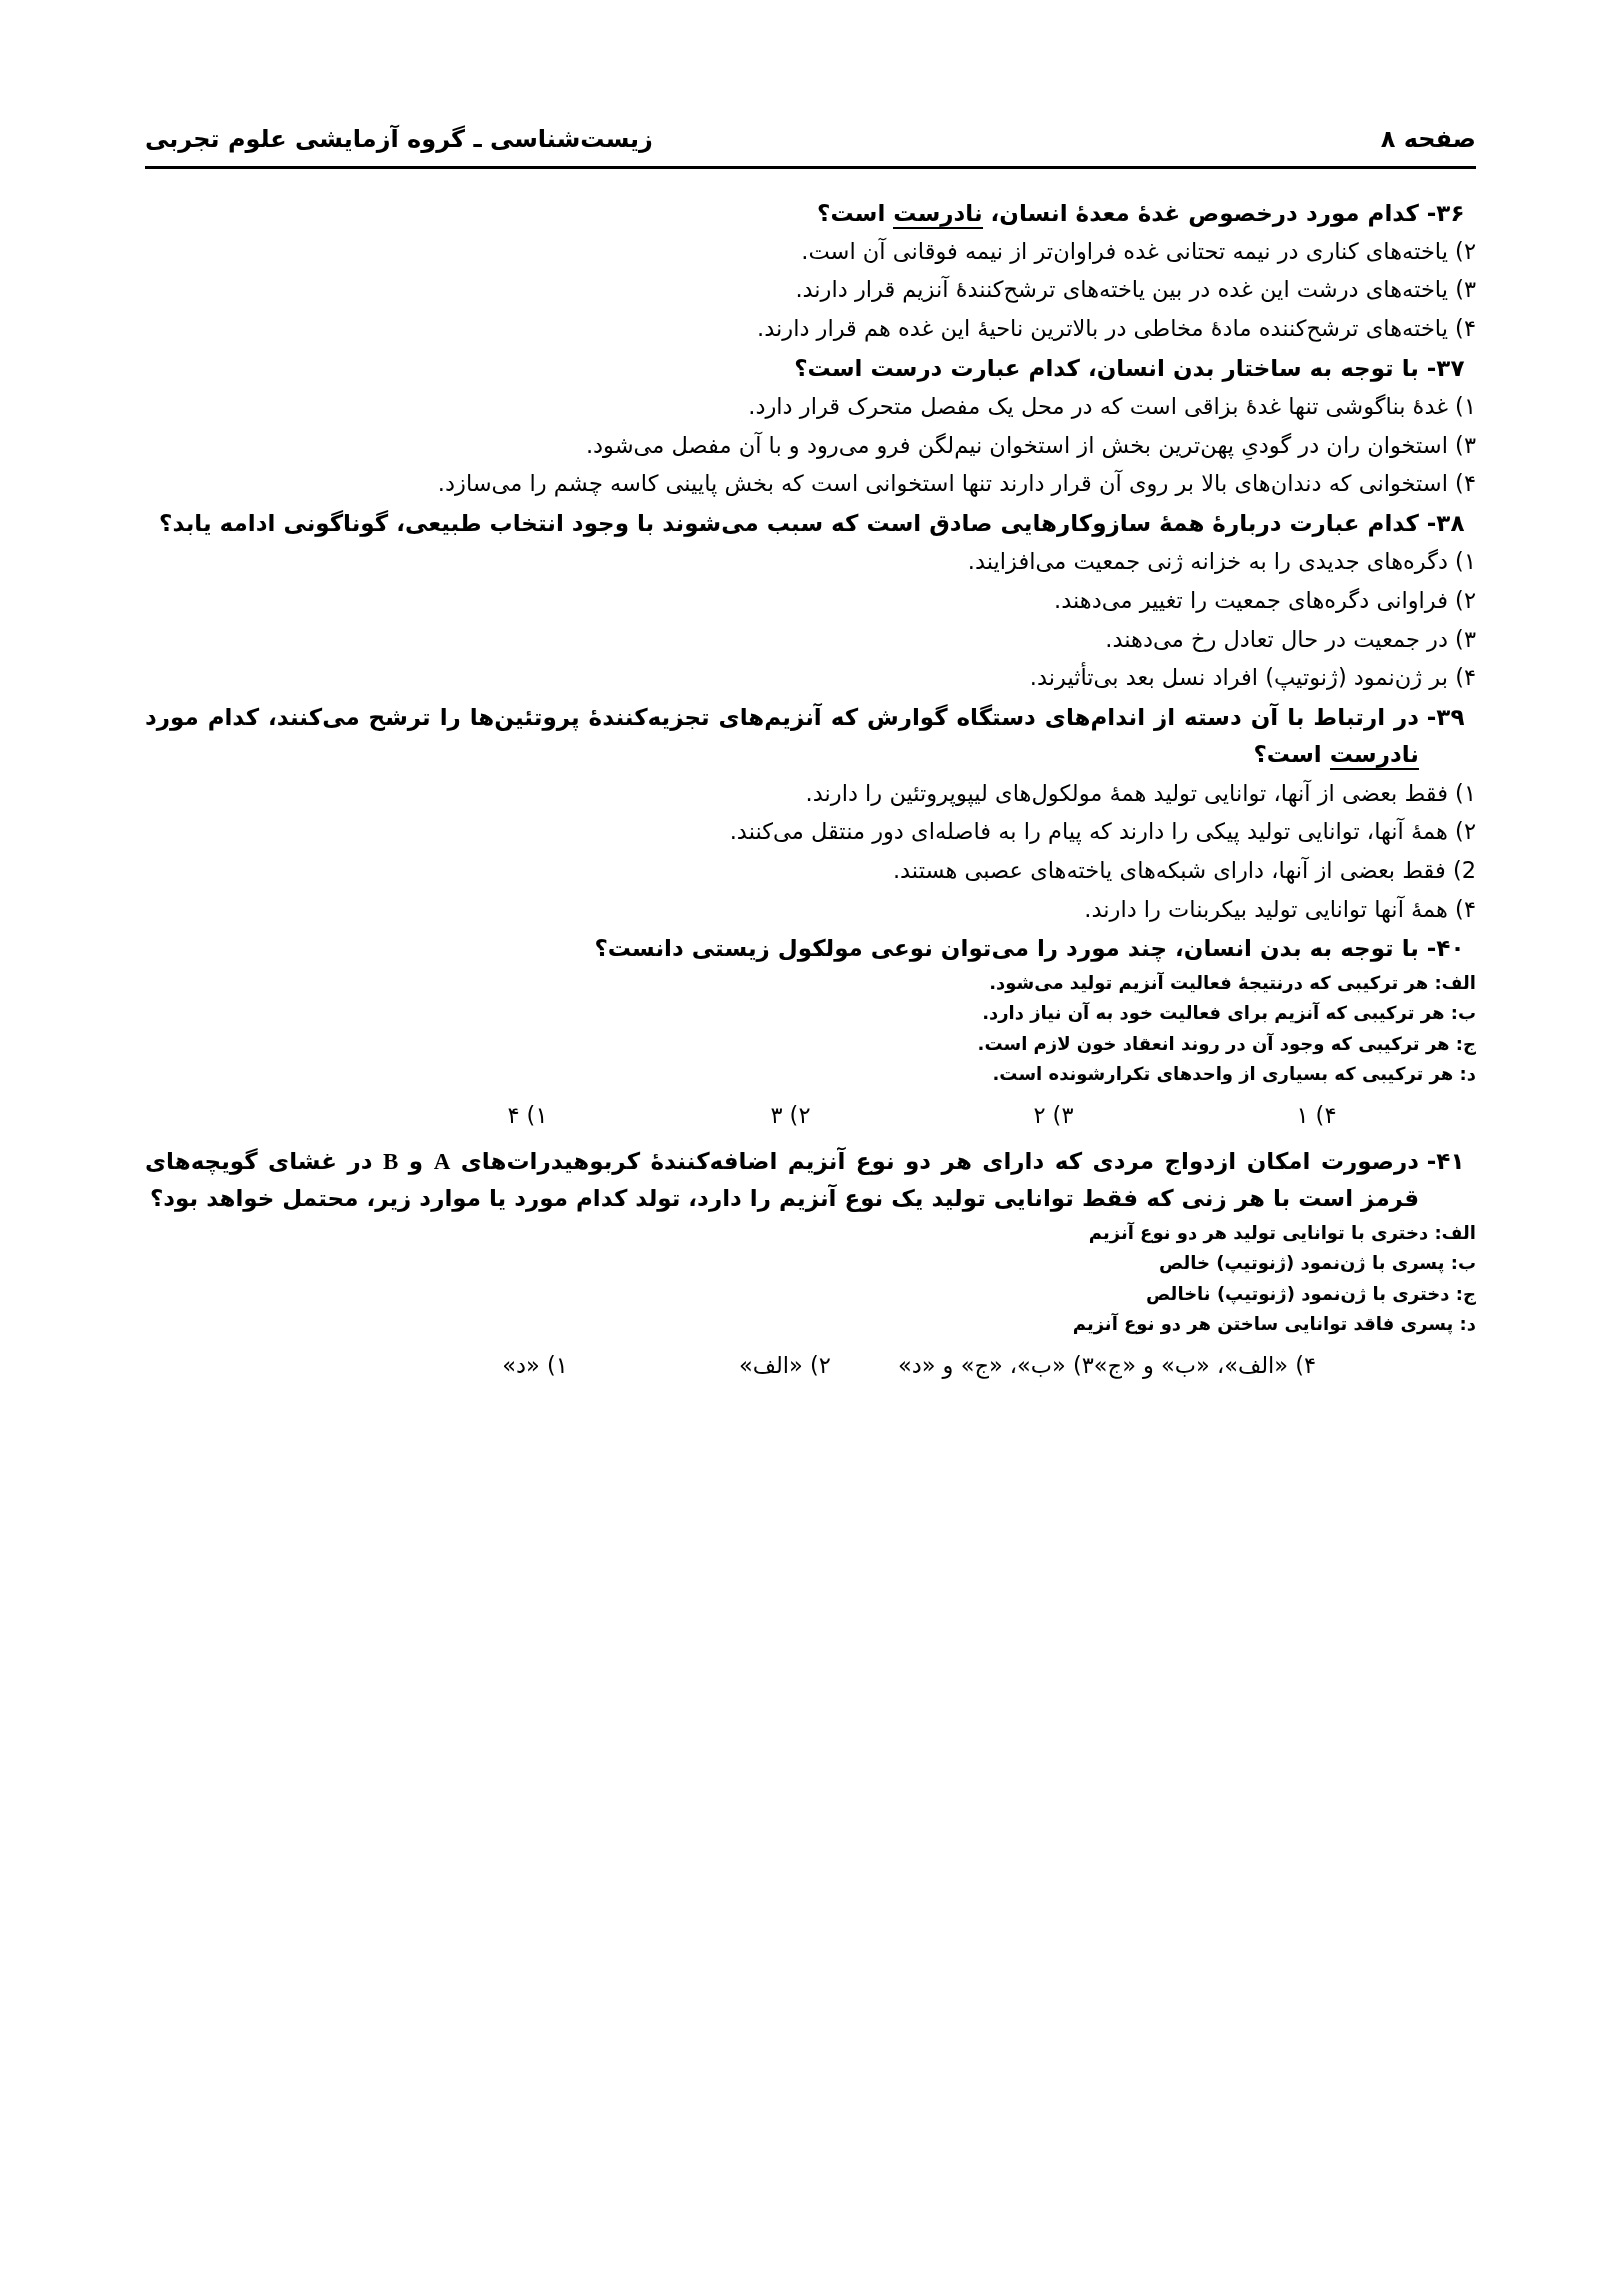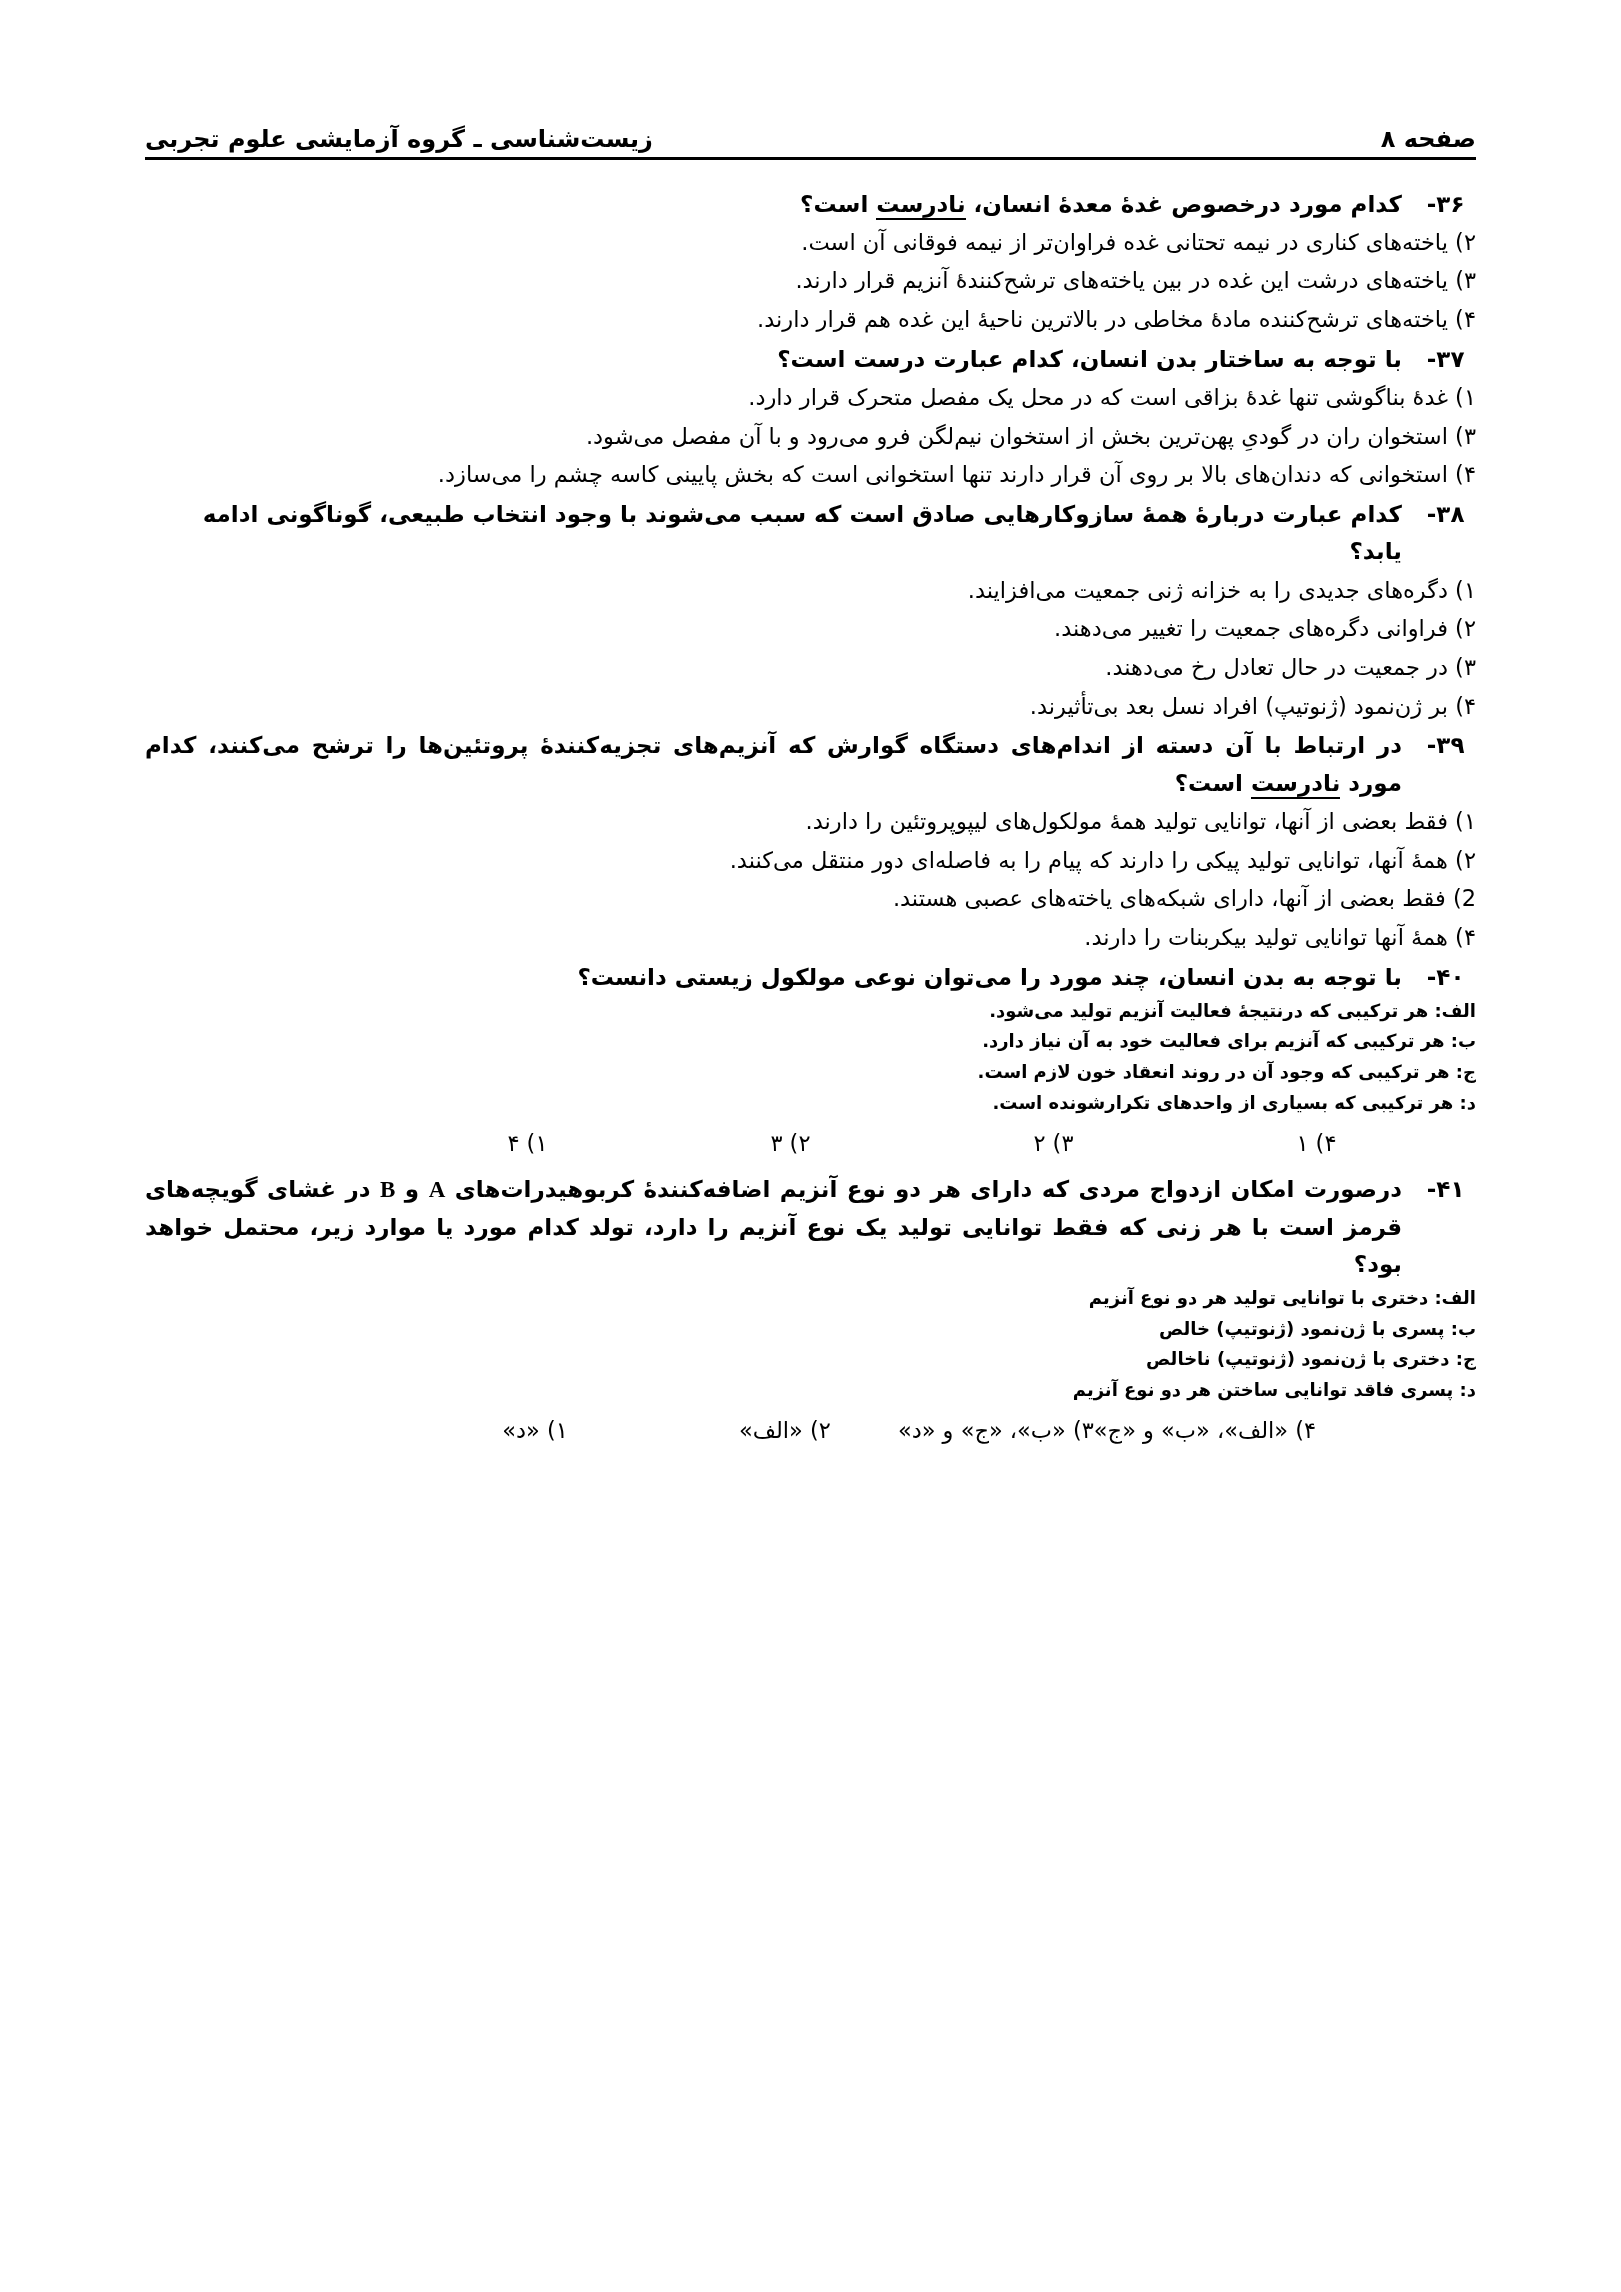--- a/index.html
+++ b/index.html
@@ -31,21 +31,21 @@
   }
   
   .page-header {
     display: flex;
     flex-direction: row-reverse;
     justify-content: space-between;
     align-items: baseline;
     font-weight: bold;
     font-size: 24px;
     letter-spacing: 0;
-    padding-bottom: 4px;
+    padding-bottom: 13px;
   }
   .header-title {
     white-space: nowrap;
     margin-right: 0;
     padding-right: 323px;
   }
   .header-page {
     white-space: nowrap;
     padding-left: 59px;
   }
@@ -68,21 +68,20 @@
     font-size: 23px;
     line-height: 1.62;
   }
   .q-num {
     flex: 0 0 auto;
     width: 57px;
     text-align: left;
     white-space: nowrap;
     padding-left: 7.8px;
     box-sizing: border-box;
-    margin-left: 17px;
   }
   .q-text {
     flex: 1 1 auto;
     text-align: justify;
     text-align-last: right;
   }
   .q-text.centerish {
     text-align: right;
   }
   u.nadorost {

